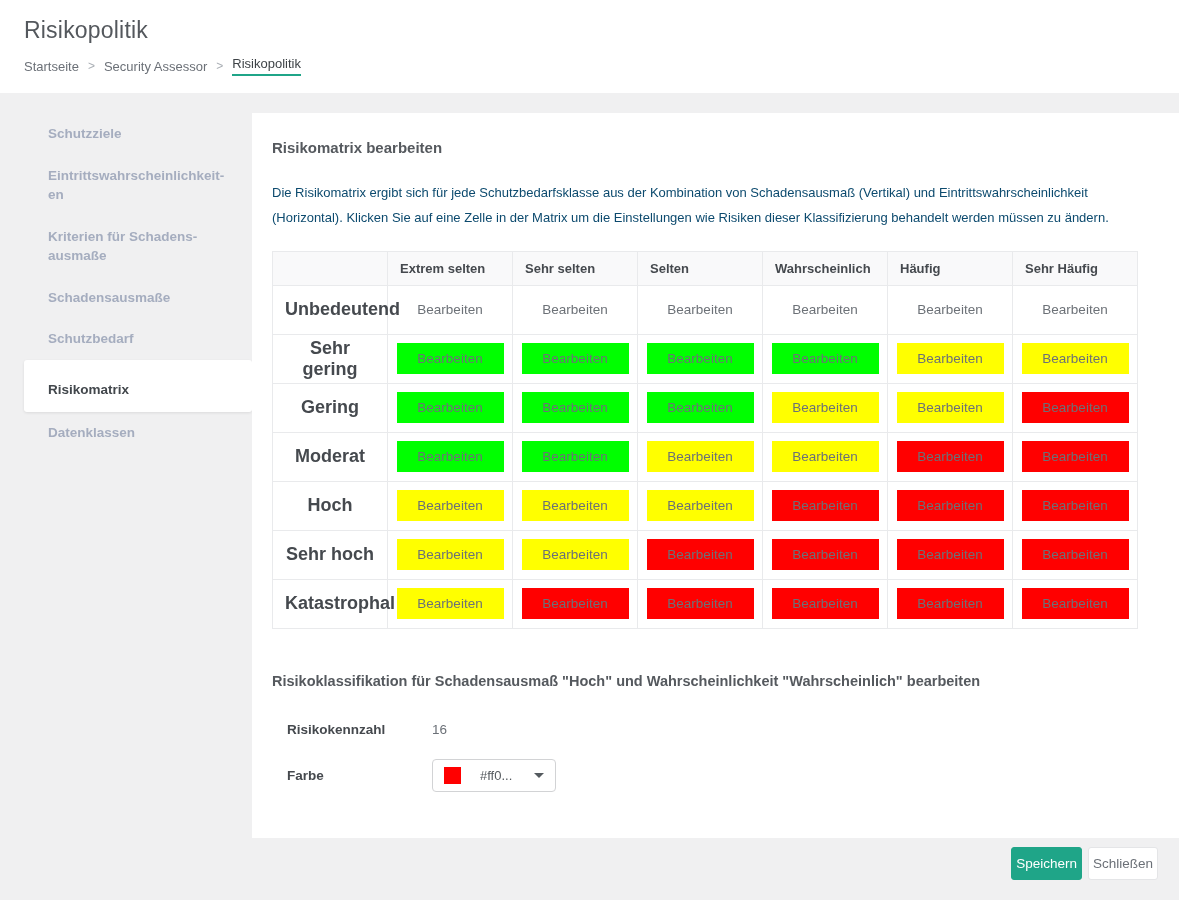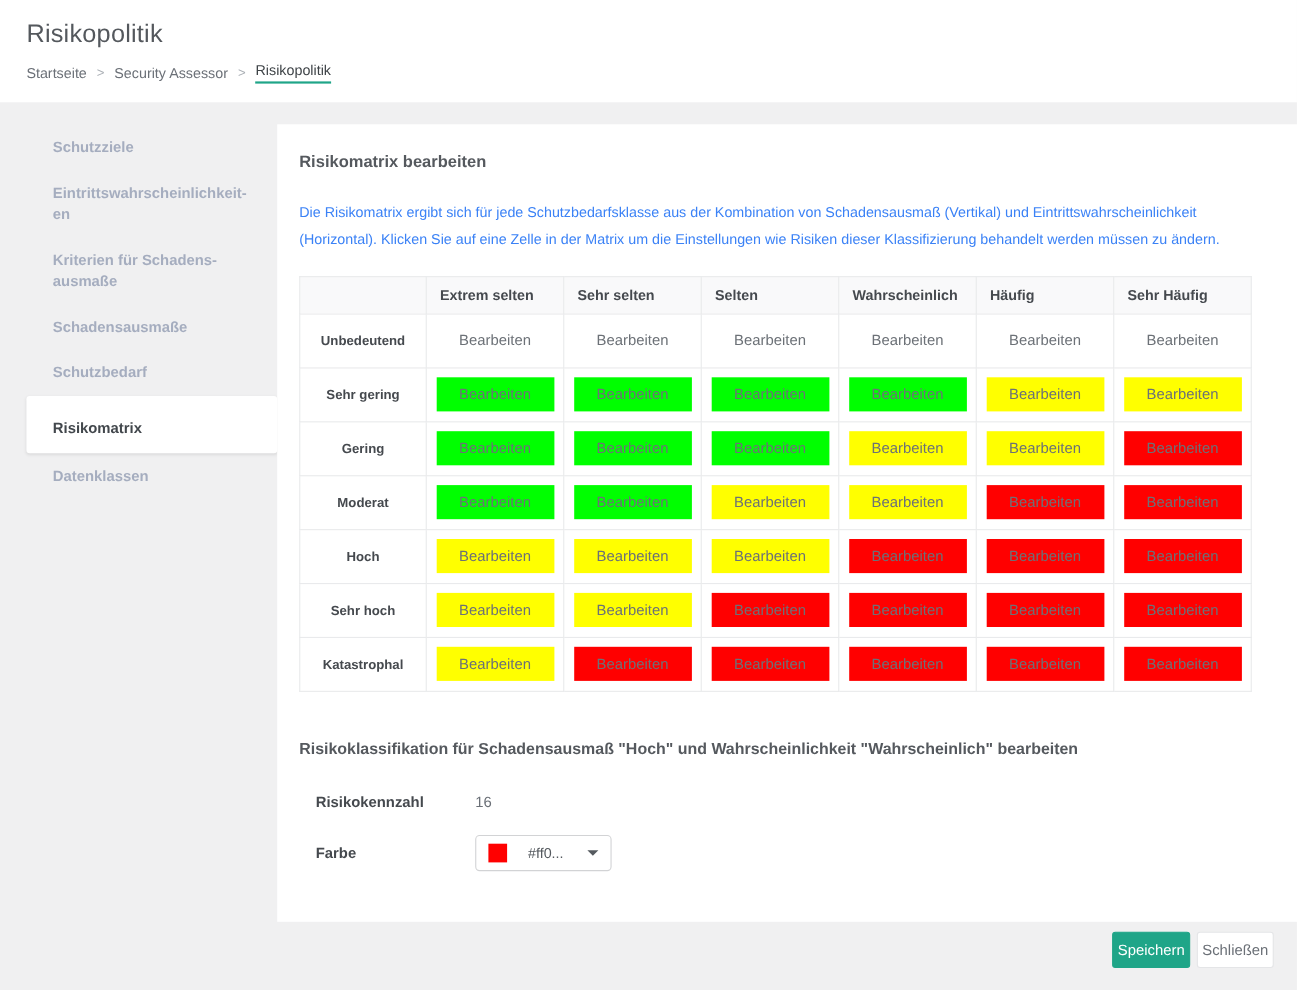--- a/index.html
+++ b/index.html
@@ -76,21 +76,21 @@
   }
   .content-heading {
     font-size: 15px;
     font-weight: 700;
     color: #55595e;
     margin-bottom: 24px;
   }
   .content-desc {
     font-size: 13px;
     line-height: 1.95;
-    color: #3b82f6;
+    color: #0c4a6e;
     margin-bottom: 20px;
     max-width: 866px;
   }
 
   
   table.matrix {
     border-collapse: collapse;
     table-layout: fixed;
     width: 866px;
   }
@@ -102,21 +102,21 @@
     background: #f9f9fa;
     font-size: 13px;
     font-weight: 700;
     color: #45494e;
     text-align: left;
     padding: 9px 12px;
     height: 34px;
   }
   table.matrix td { height: 49px; text-align: center; }
   td.rowlabel {
-    font-size: 12px;
+    font-size: 18px;
     font-weight: 700;
     color: #45494e;
     text-align: left;
     padding: 0 12px;
     background: #fff;
   }
   .cell-btn {
     width: 107px;
     height: 31px;
     border: none;

